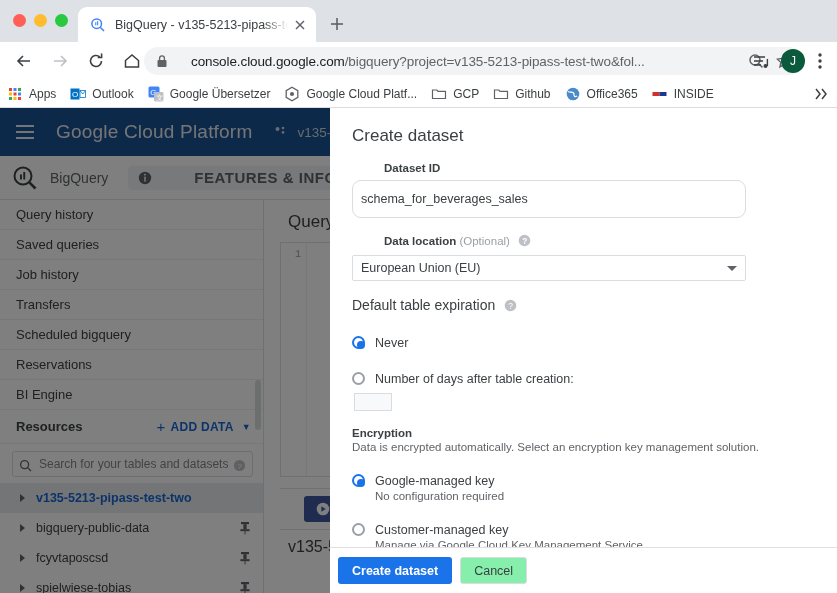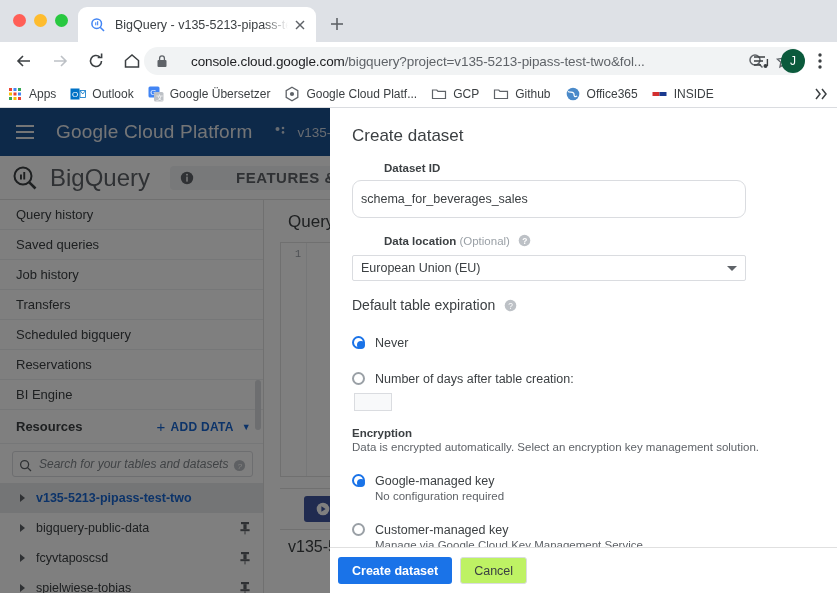--- a/index.html
+++ b/index.html
@@ -82,21 +82,21 @@
   .hamburger i { display: block; height: 2px; background: #e8eaed; margin-bottom: 4px; }
   .gcp-title { color: #e8eaed; font-size: 19px; font-weight: 400; letter-spacing: .2px; }
   .proj-ico { width: 16px; height: 16px; margin: 0 7px 0 22px; }
   .proj-name { color: #cdd6e2; font-size: 13.5px; white-space: nowrap; }
 
   .bq-bar {
     position: absolute; left: 0; top: 48px; width: 837px; height: 44px;
     background: #fff; border-bottom: 1px solid #e0e0e0; display: flex; align-items: center; padding-left: 12px;
   }
   .bq-logo { width: 26px; height: 26px; margin-right: 12px; }
-  .bq-name { font-size: 24px; color: #5f6368; margin-right: 20px; }
+  .bq-name { font-size: 14px; color: #5f6368; margin-right: 20px; }
   .chip {
     height: 24px; border-radius: 4px; background: #f1f3f4; display: flex; align-items: center;
     padding: 0 10px; margin-right: 10px; cursor: pointer;
   }
   .chip-ico { width: 14px; height: 14px; margin-right: 6px; flex: 0 0 14px; }
   .chip-label { font-size: 15px; color: #5f6368; font-weight: 600; letter-spacing: .5px; white-space: nowrap; padding-left: 36px; }
 
   .sidebar {
     position: absolute; left: 0; top: 92px; width: 264px; bottom: 0;
     background: #fff; border-right: 1px solid #e0e0e0; overflow: hidden;
@@ -108,21 +108,21 @@
   .res-head {
     height: 34px; display: flex; align-items: center; padding: 0 12px 0 16px;
     border-bottom: 1px solid #eceff1;
   }
   .res-title { font-size: 13px; color: #3c4043; font-weight: 700; flex: 1; }
   .add-data { display: flex; align-items: center; color: #1967d2; font-size: 12px; font-weight: 600; cursor: pointer; letter-spacing: .3px; }
   .plus { font-size: 15px; margin-right: 5px; font-weight: 400; }
   .caret-dn { margin-left: 8px; font-size: 9px; }
   .searchbox {
     margin: 7px 10px 6px 12px; height: 26px; border: 1px solid #dadce0; border-radius: 3px;
-    display: flex; align-items: center; padding: 0 6px; cursor: text; font-style: italic;
+    display: flex; align-items: center; padding: 0 6px; cursor: text;
   }
   .searchbox .mag { width: 13px; height: 13px; margin-right: 7px; flex: 0 0 13px; }
   .search-ph { font-size: 12px; color: #80868b; flex: 1; }
   .help-sm { width: 13px; height: 13px; flex: 0 0 13px; cursor: pointer; }
   .res-row {
     height: 30px; display: flex; align-items: center; padding: 0 12px 0 20px;
     font-size: 12.5px; color: #3c4043; cursor: pointer;
   }
   .res-row.sel { background: #e8eaed; }
   .res-row.sel .res-label { color: #1967d2; font-weight: 600; }
@@ -183,21 +183,21 @@
   .dlg-footer {
     position: absolute; left: 0; right: 0; bottom: 0; height: 46px;
     border-top: 1px solid #e0e0e0; display: flex; align-items: center; padding-left: 8px; gap: 8px;
   }
   .btn-primary {
     background: #1a73e8; color: #fff; height: 27px; border-radius: 3px; border: none;
     padding: 0 14px; font-size: 12.5px; font-weight: 600; cursor: pointer;
     font-family: "Liberation Sans", sans-serif;
   }
   .btn-secondary {
-    background: #bef264; color: #3c4043; height: 27px; border-radius: 3px; border: 1px solid #dadce0;
+    background: #86efac; color: #3c4043; height: 27px; border-radius: 3px; border: 1px solid #dadce0;
     padding: 0 13px; font-size: 12.5px; cursor: pointer; font-family: "Liberation Sans", sans-serif;
   }
 </style>
 </head>
 <body>
 
 <div id="app">
 
   <div class="tabstrip">
     <div class="traffic">

